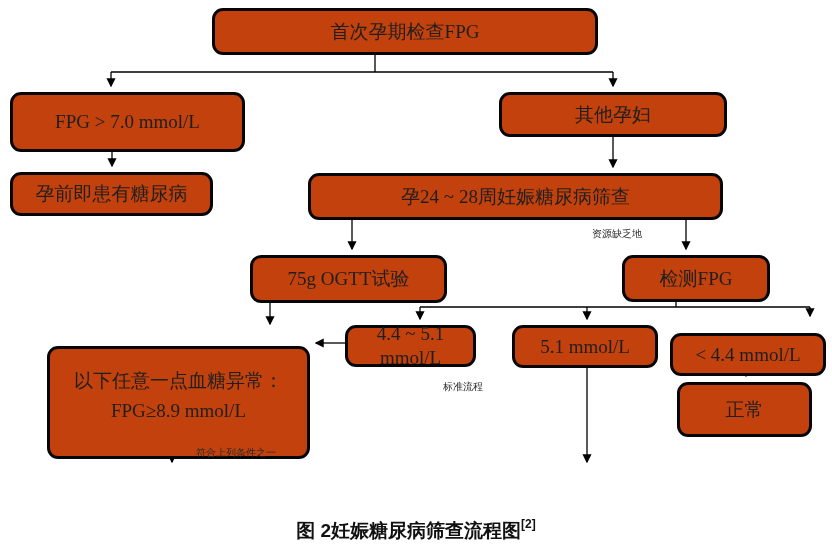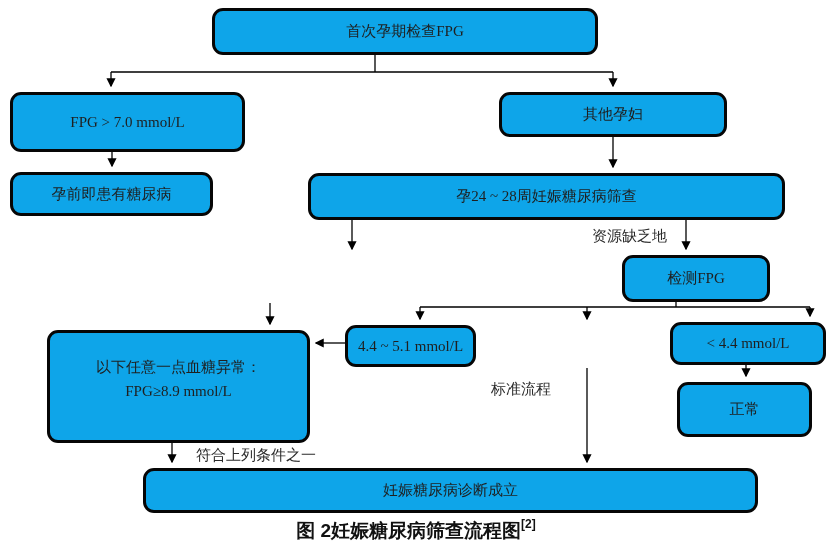--- a/index.html
+++ b/index.html
@@ -3,27 +3,27 @@
 <meta charset="utf-8">
 <style>
   html,body{margin:0;padding:0;background:#ffffff;}
   .stage{
     position:relative;width:832px;height:553px;background:#ffffff;overflow:hidden;
     font-family:"Liberation Serif","DejaVu Serif",serif;color:#1c1c1c;
   }
   .connectors{position:absolute;left:0;top:0;z-index:0;}
   .node{
     position:absolute;z-index:1;box-sizing:border-box;
-    border:3px solid #060606;border-radius:11px;background:#0ea5e9;
+    border:3px solid #060606;border-radius:11px;background:#c2410c;
     display:flex;align-items:center;justify-content:center;text-align:center;
-    font-size:15px;line-height:1.25;color:#1f1f1f;
+    font-size:19px;line-height:1.25;color:#1f1f1f;
   }
   .node.multi{flex-direction:column;justify-content:center;line-height:1.55;}
   .edge-label{
-    position:absolute;z-index:2;font-size:15px;color:#2a2a2a;white-space:nowrap;
+    position:absolute;z-index:2;font-size:10px;color:#2a2a2a;white-space:nowrap;
   }
   .caption{
     position:absolute;z-index:2;left:0;top:518px;width:100%;text-align:center;
     font-weight:bold;font-size:19px;color:#111;
     font-family:"Liberation Sans","DejaVu Sans",sans-serif;
   }
   .caption .fig{}
   .caption sup{font-size:12px;font-weight:bold;position:relative;top:-2px;}
 </style>
 </head>
@@ -68,42 +68,43 @@
   </svg>
 
   <div class="node" style="left:212px;top:8px;width:386px;height:47px;">首次孕期检查FPG</div>
 
   <div class="node" style="left:10px;top:92px;width:235px;height:60px;">FPG &gt; 7.0 mmol/L</div>
 
   <div class="node" style="left:10px;top:172px;width:203px;height:44px;">孕前即患有糖尿病</div>
 
   <div class="node" style="left:499px;top:92px;width:228px;height:45px;">其他孕妇</div>
 
-  <div class="node" style="left:308px;top:173px;width:477px;height:47px;">孕24 ~ 28周妊娠糖尿病筛查</div>
+  <div class="node" style="left:308px;top:173px;width:415px;height:47px;">孕24 ~ 28周妊娠糖尿病筛查</div>
 
+  <div class="node" style="left:250px;top:255px;width:197px;height:48px;">75g OGTT试验</div>
 
   <div class="node" style="left:602px;top:255px;width:148px;height:47px;margin-left:20px;">检测FPG</div>
 
   <div class="node" style="left:345px;top:325px;width:131px;height:42px;">4.4 ~ 5.1 mmol/L</div>
 
+  <div class="node" style="left:512px;top:325px;width:146px;height:43px;">5.1 mmol/L</div>
 
-  <div class="node" style="left:670px;top:322px;width:156px;height:43px;">&lt; 4.4 mmol/L</div>
+  <div class="node" style="left:670px;top:333px;width:156px;height:43px;">&lt; 4.4 mmol/L</div>
 
-  <div class="node multi" style="left:47px;top:330px;width:263px;height:113px;padding-bottom:14px;">
+  <div class="node multi" style="left:47px;top:346px;width:263px;height:113px;padding-bottom:14px;">
     <span>以下任意一点血糖异常：</span>
     <span>FPG≥8.9 mmol/L</span>
   </div>
 
   <div class="node" style="left:677px;top:382px;width:135px;height:55px;">正常</div>
 
-  <div class="node" style="left:143px;top:468px;width:615px;height:45px;">妊娠糖尿病诊断成立</div>
 
   <div class="edge-label" style="left:592px;top:227px;">资源缺乏地</div>
 
-  <div class="edge-label" style="left:443px;top:380px;margin-left:48px;">标准流程</div>
+  <div class="edge-label" style="left:443px;top:380px;">标准流程</div>
 
   <div class="edge-label" style="left:196px;top:446px;">符合上列条件之一</div>
 
   <div class="caption">
     <span class="fig">图 2</span><span>妊娠糖尿病筛查流程图</span><sup>[2]</sup>
   </div>
 
 </div>
 
 </body></html>

